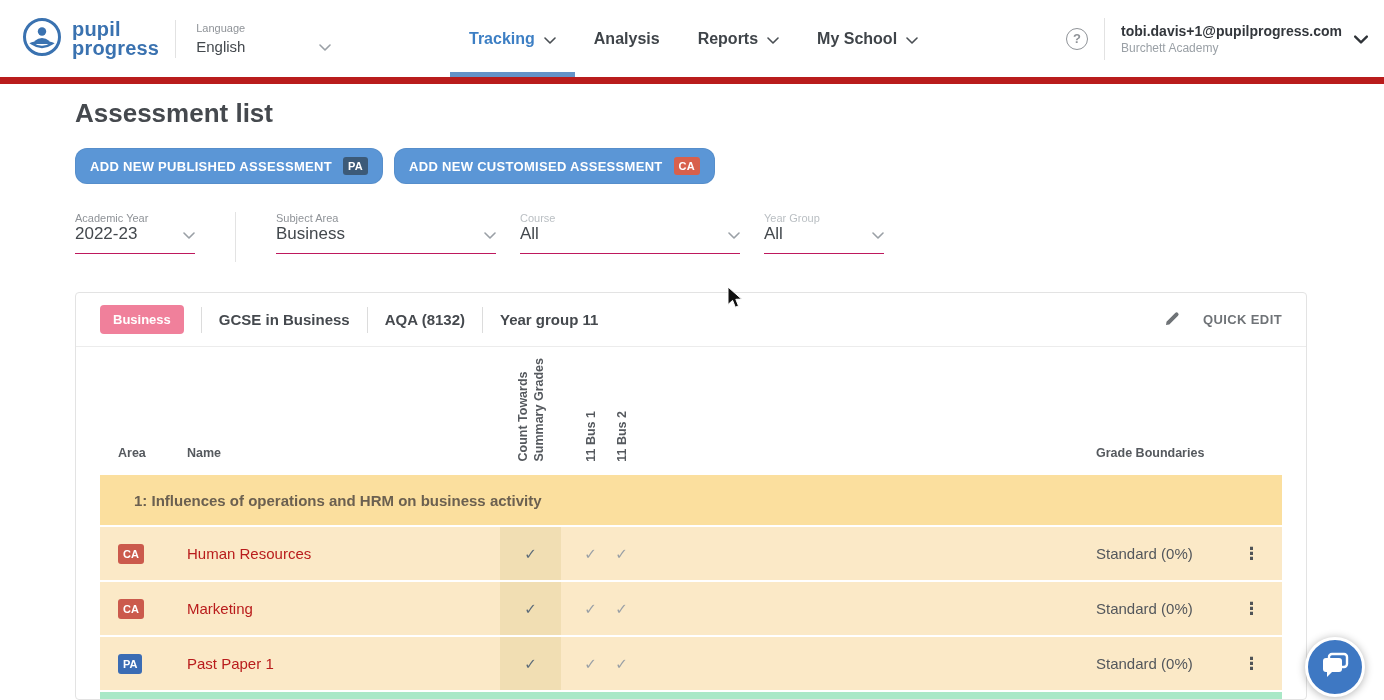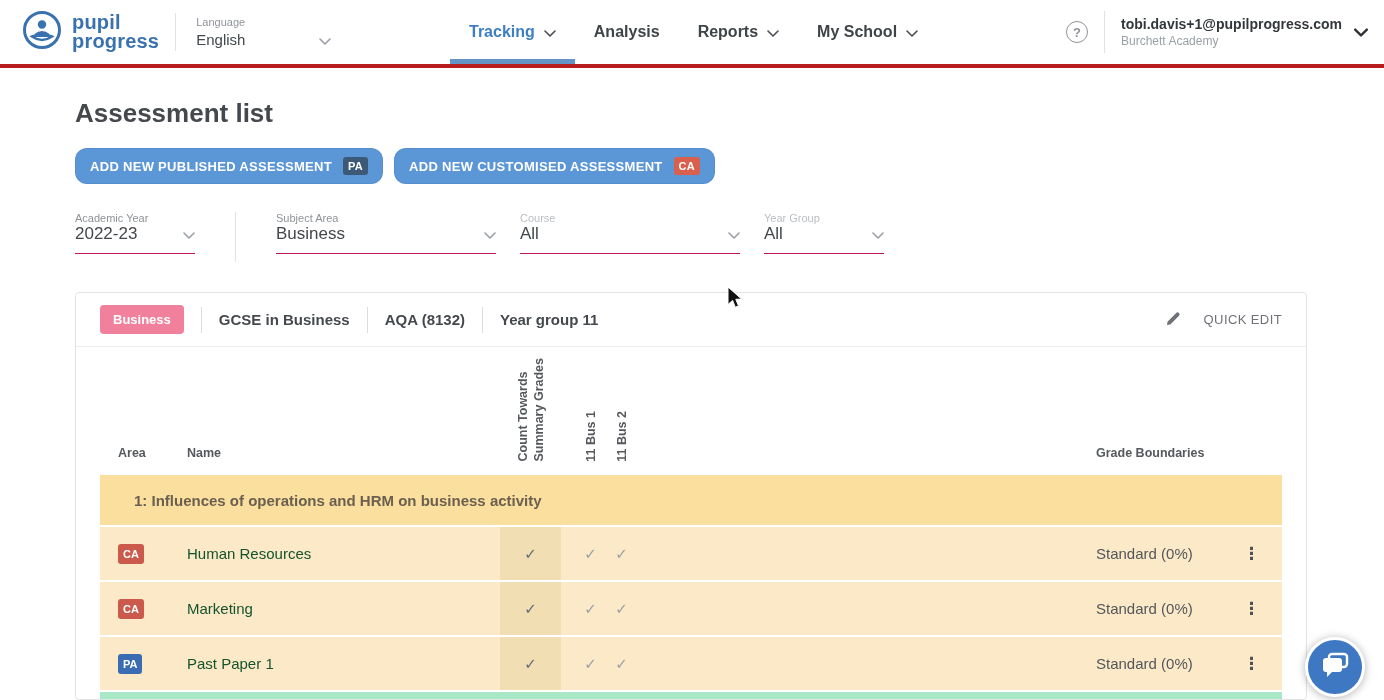--- a/index.html
+++ b/index.html
@@ -6,21 +6,21 @@
   html, body { margin: 0; padding: 0; }
   body {
     width: 1384px; height: 700px; overflow: hidden; position: relative;
     background: #ffffff;
     font-family: "Liberation Sans", "DejaVu Sans", sans-serif;
     -webkit-font-smoothing: antialiased;
   }
   svg.chev { width: 12px; height: 7px; fill: none; stroke: currentColor; stroke-width: 1.6; stroke-linecap: round; stroke-linejoin: round; }
 
   
-  .hdr { height: 68px; border-bottom: 4px solid #b91c1c; display: flex; align-items: center; position: relative; background: #fff; }
+  .hdr { height: 84px; border-bottom: 7px solid #b91c1c; display: flex; align-items: center; position: relative; background: #fff; }
   .logo-wrap { display: flex; align-items: center; gap: 10px; padding-left: 22px; cursor: pointer; }
   .logo-text { font-size: 20px; line-height: 19px; font-weight: 700; color: #3a72b0; letter-spacing: 0.2px; }
   .hdr-div { width: 1px; height: 38px; background: #e2e2e2; margin-left: 16px; }
   .lang { margin-left: 20px; width: 135px; }
   .lang-label { font-size: 11px; color: #8f9398; margin-bottom: 3px; }
   .lang-row { display: flex; justify-content: space-between; align-items: center; color: #9aa0a6; }
   .lang-value { font-size: 15px; color: #43484d; }
   .nav { position: absolute; left: 450px; top: 0; height: 100%; display: flex; }
   .nav-item { position: relative; display: flex; align-items: center; gap: 9px; padding: 0 19px; font-size: 16px; font-weight: 600; color: #3f4449; cursor: pointer; }
   .nav-item .chev { color: #4a4f54; }
@@ -52,21 +52,21 @@
   .filter-val { display: flex; justify-content: space-between; align-items: center; border-bottom: 1px solid #be185d; padding-bottom: 9px; color: #9aa0a6; }
   .filter-val .fv { font-size: 17px; color: #43484d; }
   .fdiv { width: 1px; height: 50px; background: #e3e3e3; margin: 0 40px; }
 
   
   .card { position: absolute; left: 75px; top: 292px; width: 1232px; height: 408px; border: 1px solid #e3e3e3; border-radius: 4px; background: #fff; overflow: hidden; }
   .card-header { height: 54px; border-bottom: 1px solid #ececec; display: flex; align-items: center; padding: 0 24px; }
   .subject-badge { background: #f0809b; color: #fff; font-size: 13px; font-weight: 600; padding: 7px 13px; border-radius: 4px; }
   .chdr-div { width: 1px; height: 26px; background: #dcdcdc; margin: 0 17px; }
   .chdr-text { font-size: 15px; font-weight: 700; color: #45494e; }
-  .quick-edit { margin-left: auto; display: flex; align-items: center; gap: 23px; color: #6f7377; font-size: 13px; font-weight: 400; letter-spacing: 0.4px; cursor: pointer; }
+  .quick-edit { margin-left: auto; display: flex; align-items: center; gap: 23px; color: #6f7377; font-size: 13px; font-weight: 700; letter-spacing: 0.4px; cursor: pointer; }
 
   .tbl { margin-left: 24px; width: 1182px; }
   .c-type { width: 87px; padding-left: 18px; display: flex; align-items: center; }
   .c-name { width: 313px; display: flex; align-items: center; }
   .c-count { width: 61px; display: flex; align-items: center; justify-content: center; }
   .c-buses { width: 90px; padding-left: 14px; display: flex; }
   .c-bus { width: 31px; display: flex; align-items: center; justify-content: center; }
   .c-spacer { flex: 1; }
   .c-grade { width: 186px; display: flex; align-items: center; }
 
@@ -75,21 +75,21 @@
   .thead .c-type, .thead .c-name, .thead .c-grade { align-items: flex-end; }
   .thead .c-count, .thead .c-bus { align-items: flex-end; }
   .vrot { writing-mode: vertical-rl; transform: rotate(180deg); font-size: 12.5px; font-weight: 700; color: #55595e; line-height: 16px; margin-bottom: 13px; white-space: nowrap; }
   .vrot span { display: block; }
 
   .section-row { height: 50px; background: #fbdf9e; display: flex; align-items: center; padding-left: 34px; font-size: 15px; font-weight: 700; color: #6b6050; }
   .trow { height: 53px; background: #fbe9c7; display: flex; align-items: stretch; margin-top: 2px; }
   .type-badge { font-size: 11px; font-weight: 700; color: #fff; padding: 4px 5px; border-radius: 3px; }
   .type-ca { background: #cb5a4c; }
   .type-pa { background: #3a6cb4; }
-  .trow .c-name { font-size: 15px; color: #14532d; }
+  .trow .c-name { font-size: 15px; color: #b91c1c; }
   .trow .c-count { background: #f1deb3; }
   .check { font-size: 15px; font-weight: 700; }
   .check-dark { color: #5c6b79; }
   .check-gray { color: #9aa0a6; }
   .trow .c-grade { justify-content: space-between; padding-right: 22px; font-size: 15px; color: #53575c; }
   .kebab { font-size: 17px; font-weight: 700; color: #4f5357; cursor: pointer; line-height: 1; }
   .green-row { height: 16px; background: #a9e8c7; margin-top: 2px; }
 
   
   .cursor { position: absolute; left: 727px; top: 287px; z-index: 60; pointer-events: none; }

